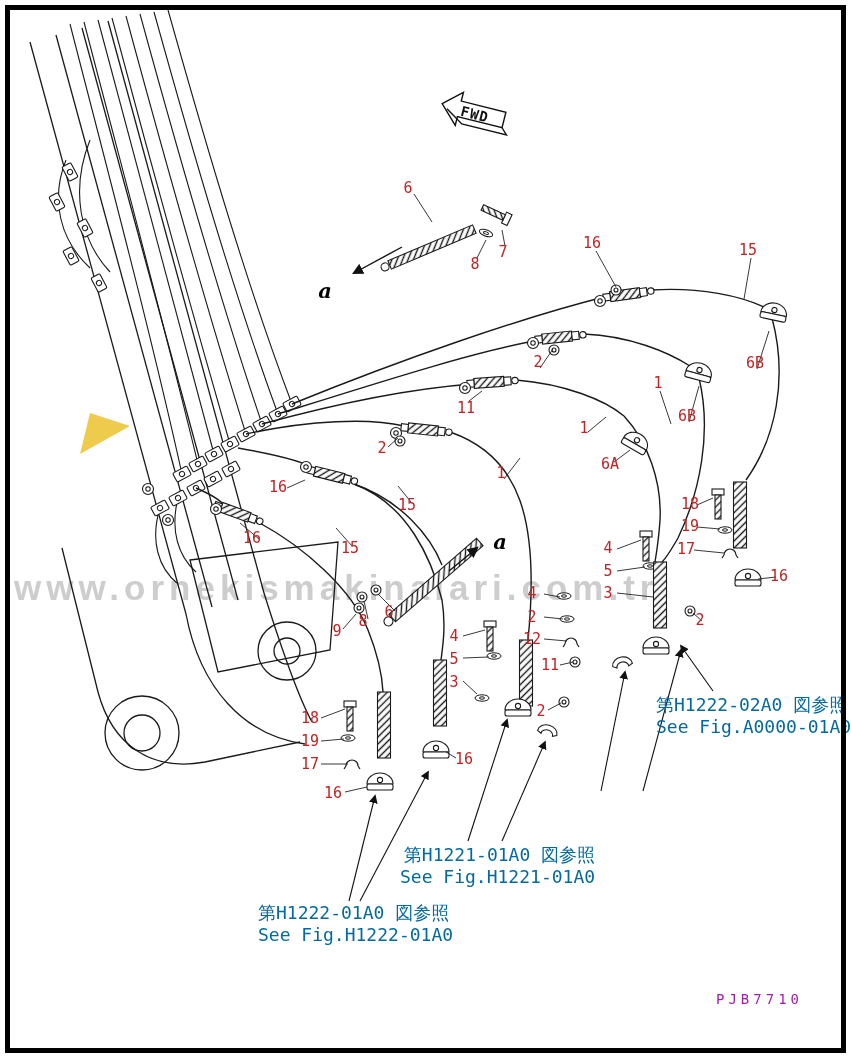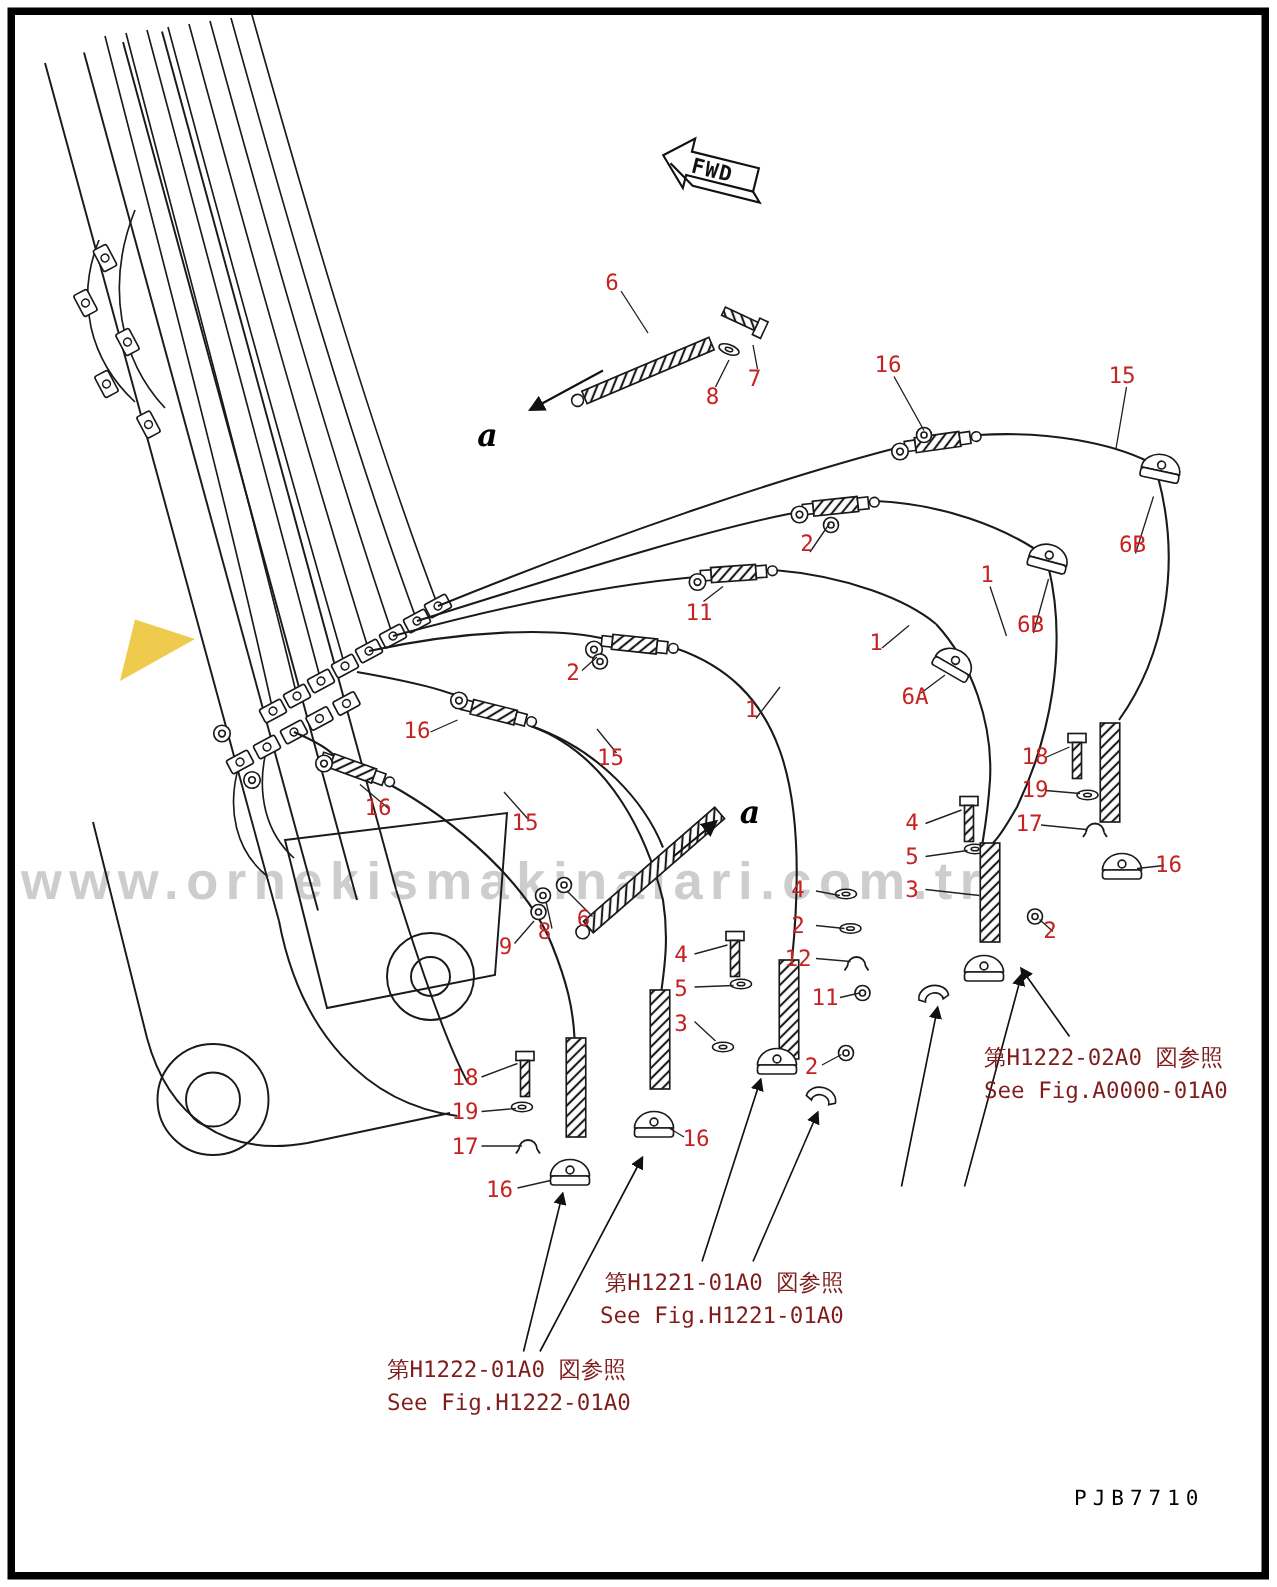--- a/index.html
+++ b/index.html
@@ -26,31 +26,31 @@
   .callout {
     position:absolute; transform:translate(-50%,-50%);
     color:#c52222; font-size:15px; font-family:"DejaVu Sans Mono", monospace;
     white-space:nowrap;
   }
   .view-label {
     position:absolute; transform:translate(-50%,-50%);
     color:#000; font-family:"DejaVu Serif", serif; font-style:italic; font-weight:bold;
     font-size:21px;
   }
-  .ref { position:absolute; color:#7f1d1d; font-size:15px; line-height:22px; white-space:nowrap; }
+  .ref { position:absolute; color:#0369a1; font-size:18px; line-height:22px; white-space:nowrap; }
   .ref span { display:block; }
 
   .fwd-label {
     position:absolute; left:463px; top:103px; z-index:4;
     transform:rotate(14deg); transform-origin:left top;
     font-size:14px; font-weight:bold; letter-spacing:1px; color:#111;
   }
   .partcode {
     position:absolute; left:716px; top:991px; z-index:4;
-    font-size:14px; letter-spacing:4px; color:#000000;
+    font-size:14px; letter-spacing:4px; color:#a21caf;
   }
 </style>
 </head>
 <body>
 
 <div class="page">
 
   <div class="frame"></div>
 
   <div class="watermark">

